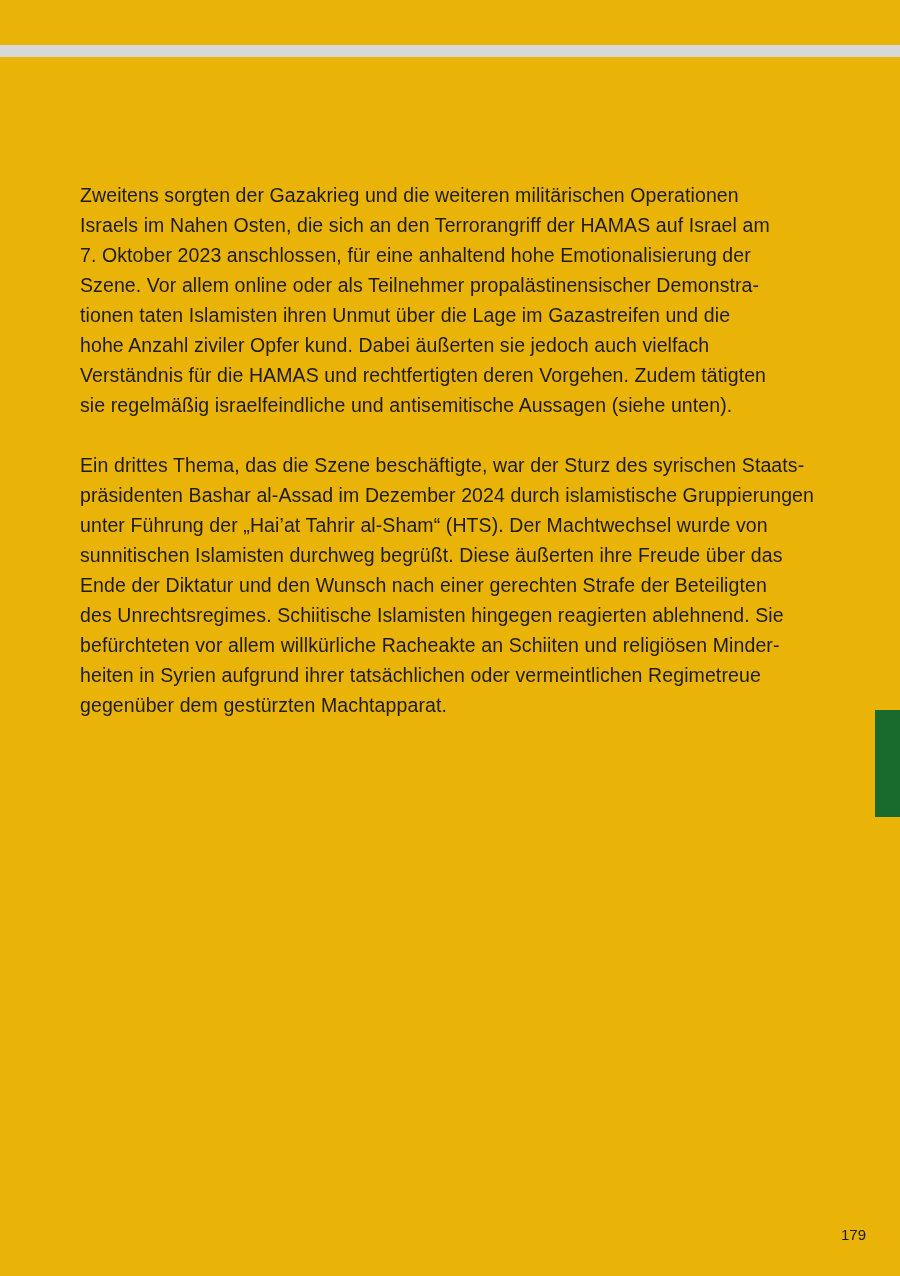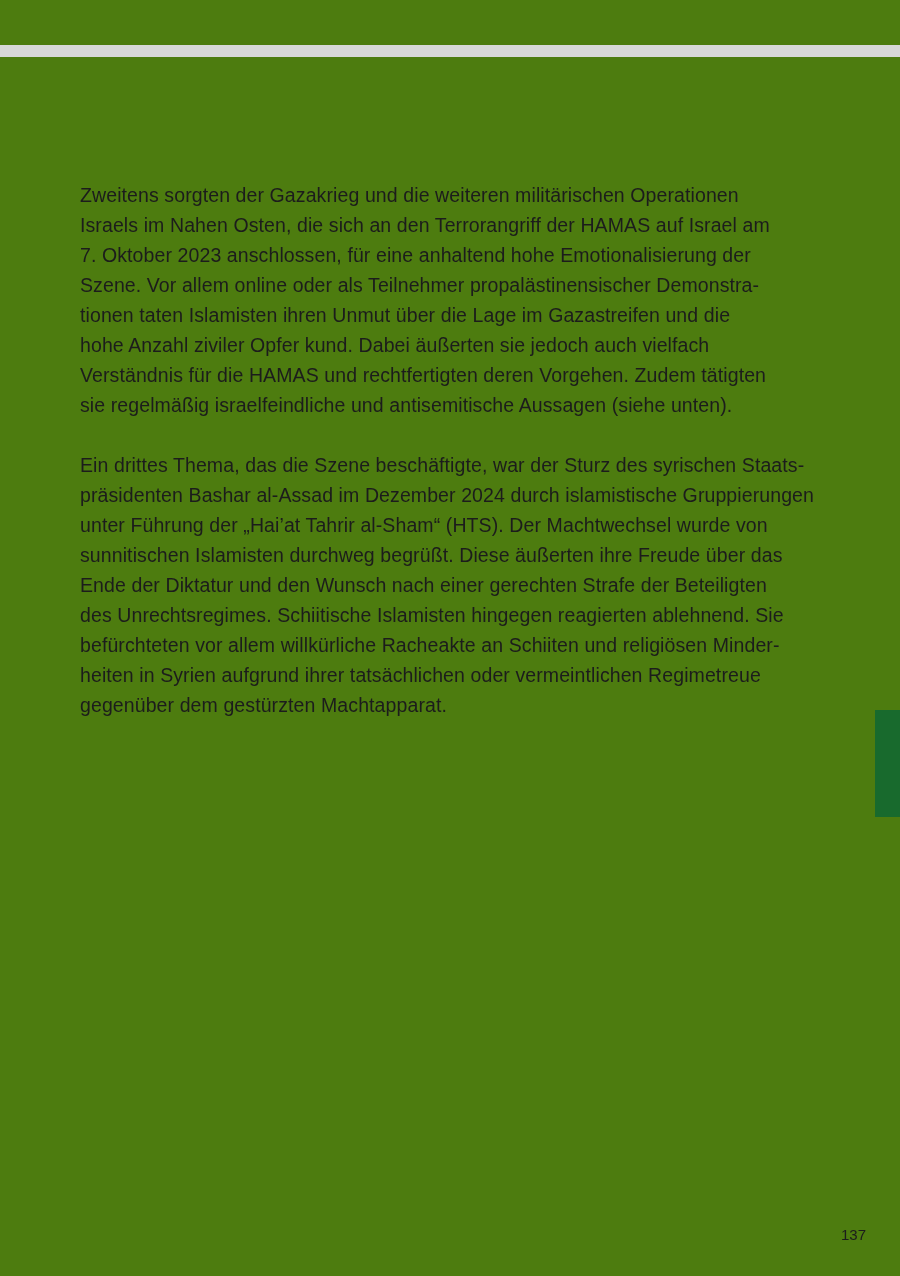--- a/index.html
+++ b/index.html
@@ -4,21 +4,21 @@
 <style>
   html, body {
     margin: 0;
     padding: 0;
     background: #ffffff;
   }
   .page {
     position: relative;
     width: 900px;
     height: 1276px;
-    background: #4d7c0f;
+    background: #eab308;
     overflow: hidden;
     font-family: "Liberation Sans", "DejaVu Sans", sans-serif;
   }
   .top-bar {
     position: absolute;
     top: 45px;
     left: 0;
     width: 100%;
     height: 12px;
     background: #d8d8d8;
@@ -75,15 +75,15 @@
 sunnitischen Islamisten durchweg begrüßt. Diese äußerten ihre Freude über das
 Ende der Diktatur und den Wunsch nach einer gerechten Strafe der Beteiligten
 des Unrechtsregimes. Schiitische Islamisten hingegen reagierten ablehnend. Sie
 befürchteten vor allem willkürliche Racheakte an Schiiten und religiösen Minder-
 heiten in Syrien aufgrund ihrer tatsächlichen oder vermeintlichen Regimetreue
 gegenüber dem gestürzten Machtapparat.</p>
   </div>
 
   <div class="section-tab" style="background-color: rgb(24, 106, 45);"></div>
 
-  <div class="page-number">137</div>
+  <div class="page-number">179</div>
 
 </div>
 
 </body></html>

